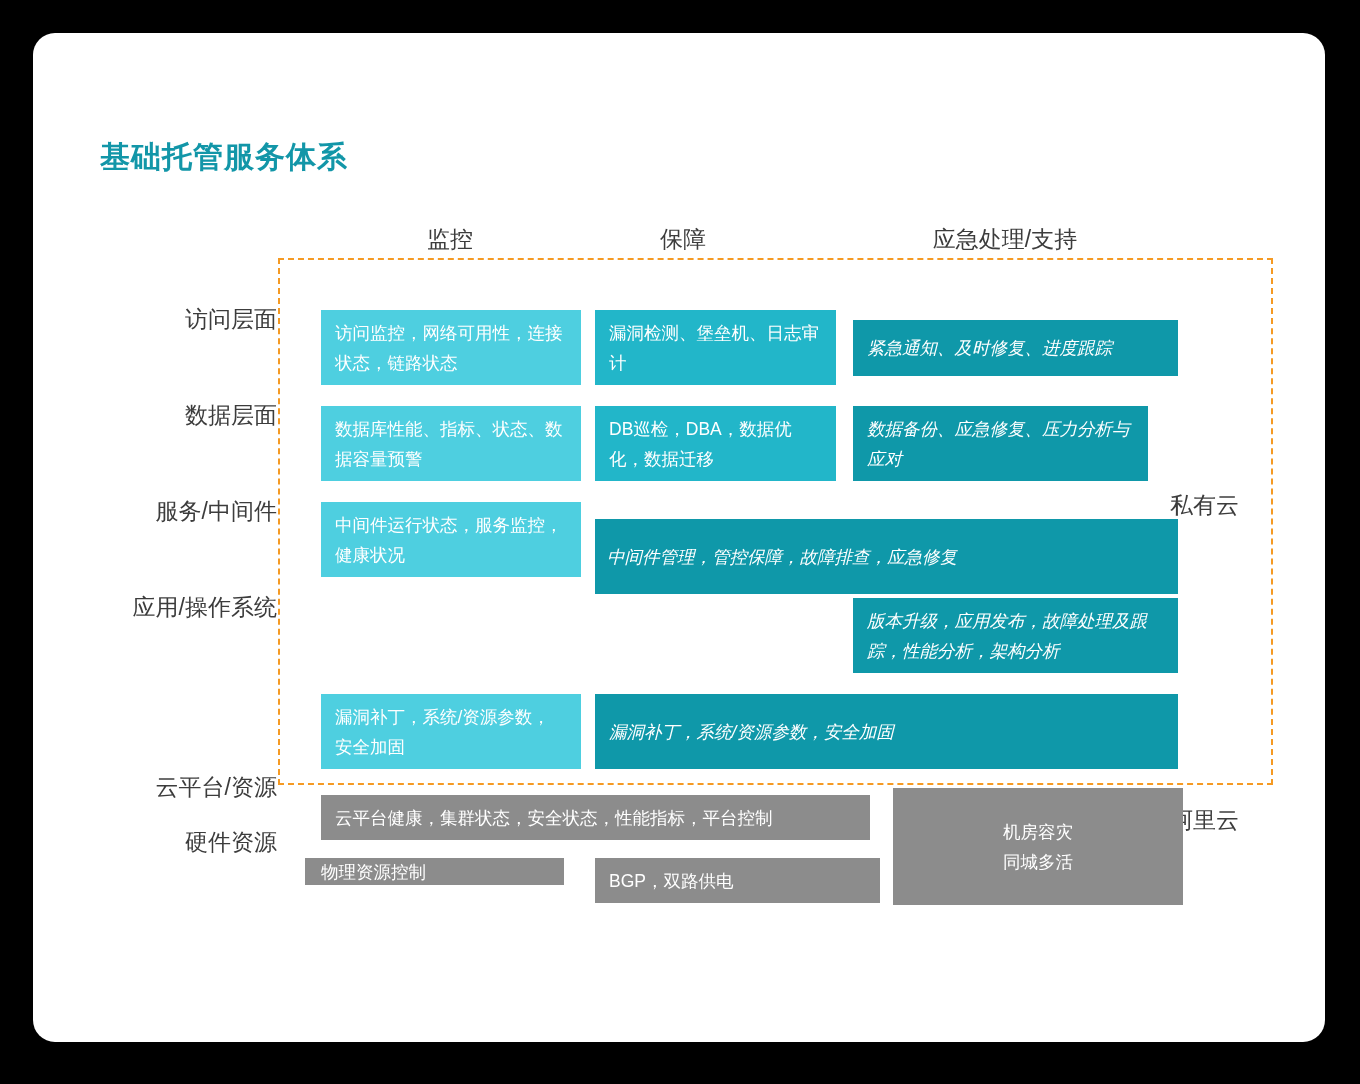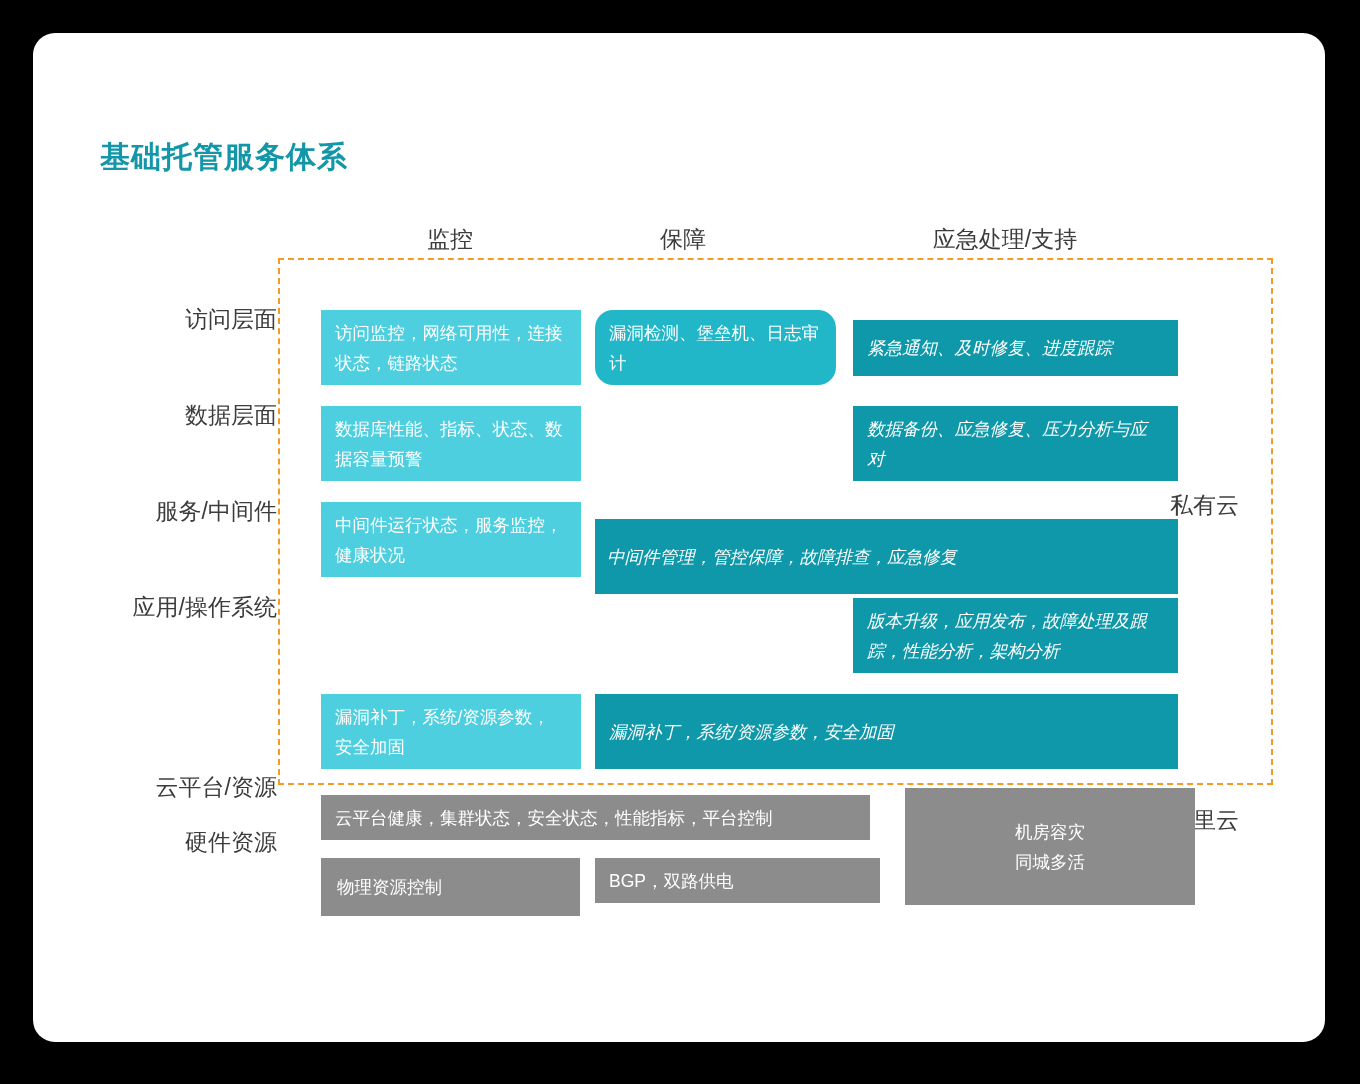--- a/index.html
+++ b/index.html
@@ -84,42 +84,42 @@
     padding: 0 14px;
     display: flex;
     align-items: center;
     overflow: hidden;
   }
   .cell .txt { display: block; }
   .tone-light { background: #4ecfe0; }
   .tone-mid   { background: #22b6c9; }
   .tone-dark  { background: #0f98a9; font-style: italic; }
   .tone-gray  { background: #8c8c8c; }
-  .center { justify-content: center; text-align: center; margin-left: 12px; }
+  .center { justify-content: center; text-align: center; }
 
   
   #c-r1-1 { left: 288px; top: 277px; width: 260px; height: 75px; }
-  #c-r1-2 { left: 562px; top: 277px; width: 241px; height: 75px; border-radius: 18px; }
+  #c-r1-2 { left: 562px; top: 277px; width: 241px; height: 75px; }
   #c-r1-3 { left: 820px; top: 287px; width: 325px; height: 56px; }
 
   #c-r2-1 { left: 288px; top: 373px; width: 260px; height: 75px; }
   #c-r2-2 { left: 562px; top: 373px; width: 241px; height: 75px; }
-  #c-r2-3 { left: 820px; top: 373px; width: 325px; height: 75px; }
+  #c-r2-3 { left: 820px; top: 373px; width: 295px; height: 75px; }
 
   #c-r3-1 { left: 288px; top: 469px; width: 260px; height: 75px; }
   #c-r3-2 { left: 562px; top: 486px; width: 583px; height: 75px; padding-left: 12px; }
 
   #c-r4-1 { left: 288px; top: 565px; width: 515px; height: 75px; }
   #c-r4-3 { left: 820px; top: 565px; width: 325px; height: 75px; }
 
   #c-r5-1 { left: 288px; top: 661px; width: 260px; height: 75px; }
   #c-r5-2 { left: 562px; top: 661px; width: 583px; height: 75px; }
 
   #g-platform { left: 288px; top: 762px; width: 259px; height: 45px; }
-  #g-hw-1     { left: 288px; top: 825px; width: 259px; height: 58px; padding-left: 16px; }
+  #g-hw-1     { left: 272px; top: 825px; width: 259px; height: 27px; padding-left: 16px; }
   #g-hw-2     { left: 562px; top: 825px; width: 285px; height: 45px; }
   #g-dr       { left: 860px; top: 755px; width: 290px; height: 117px; }
 
   .platform-wide { left: 288px !important; width: 549px !important; }
 </style>
 </head>
 <body>
 
 <div id="card">
 
@@ -147,20 +147,23 @@
   <div class="cell tone-mid" id="c-r1-2">
       <span class="txt">漏洞检测、堡垒机、日志审计</span>
     </div>
   <div class="cell tone-dark" id="c-r1-3">
       <span class="txt">紧急通知、及时修复、进度跟踪</span>
     </div>
 
   <div class="cell tone-light" id="c-r2-1">
       <span class="txt">数据库性能、指标、状态、数据容量预警</span>
     </div>
+  <div class="cell tone-mid" id="c-r2-2">
+      <span class="txt">DB巡检，DBA，数据优化，数据迁移</span>
+    </div>
   <div class="cell tone-dark" id="c-r2-3">
       <span class="txt">数据备份、应急修复、压力分析与应对</span>
     </div>
 
   <div class="cell tone-light" id="c-r3-1">
       <span class="txt">中间件运行状态，服务监控，健康状况</span>
     </div>
   <div class="cell tone-dark" id="c-r3-2">
       <span class="txt">中间件管理，管控保障，故障排查，应急修复</span>
     </div>

